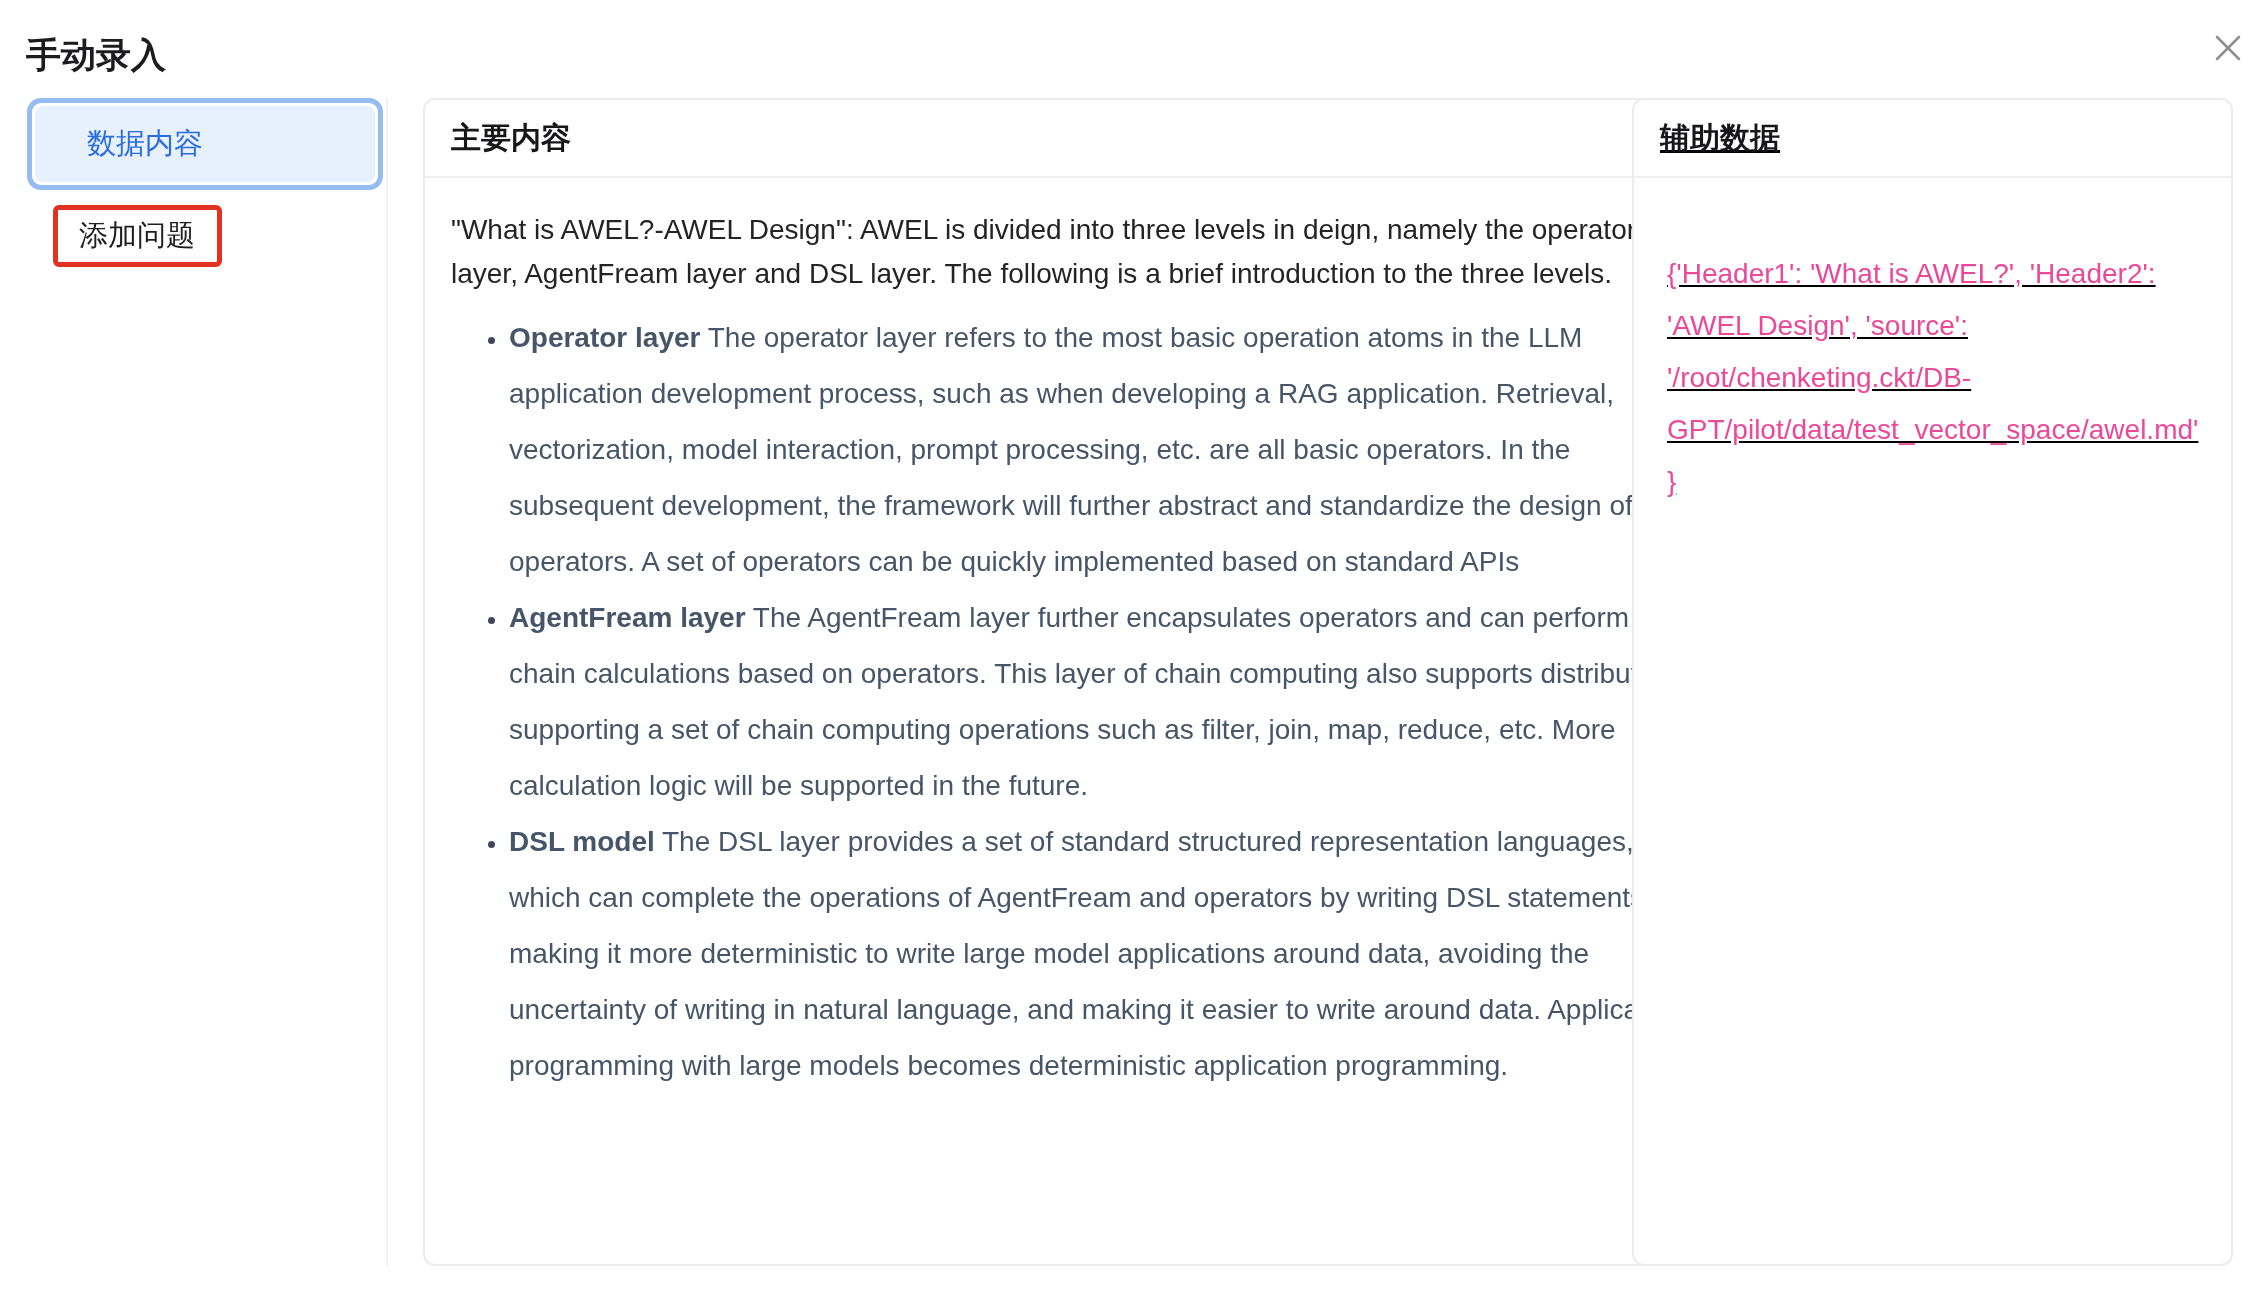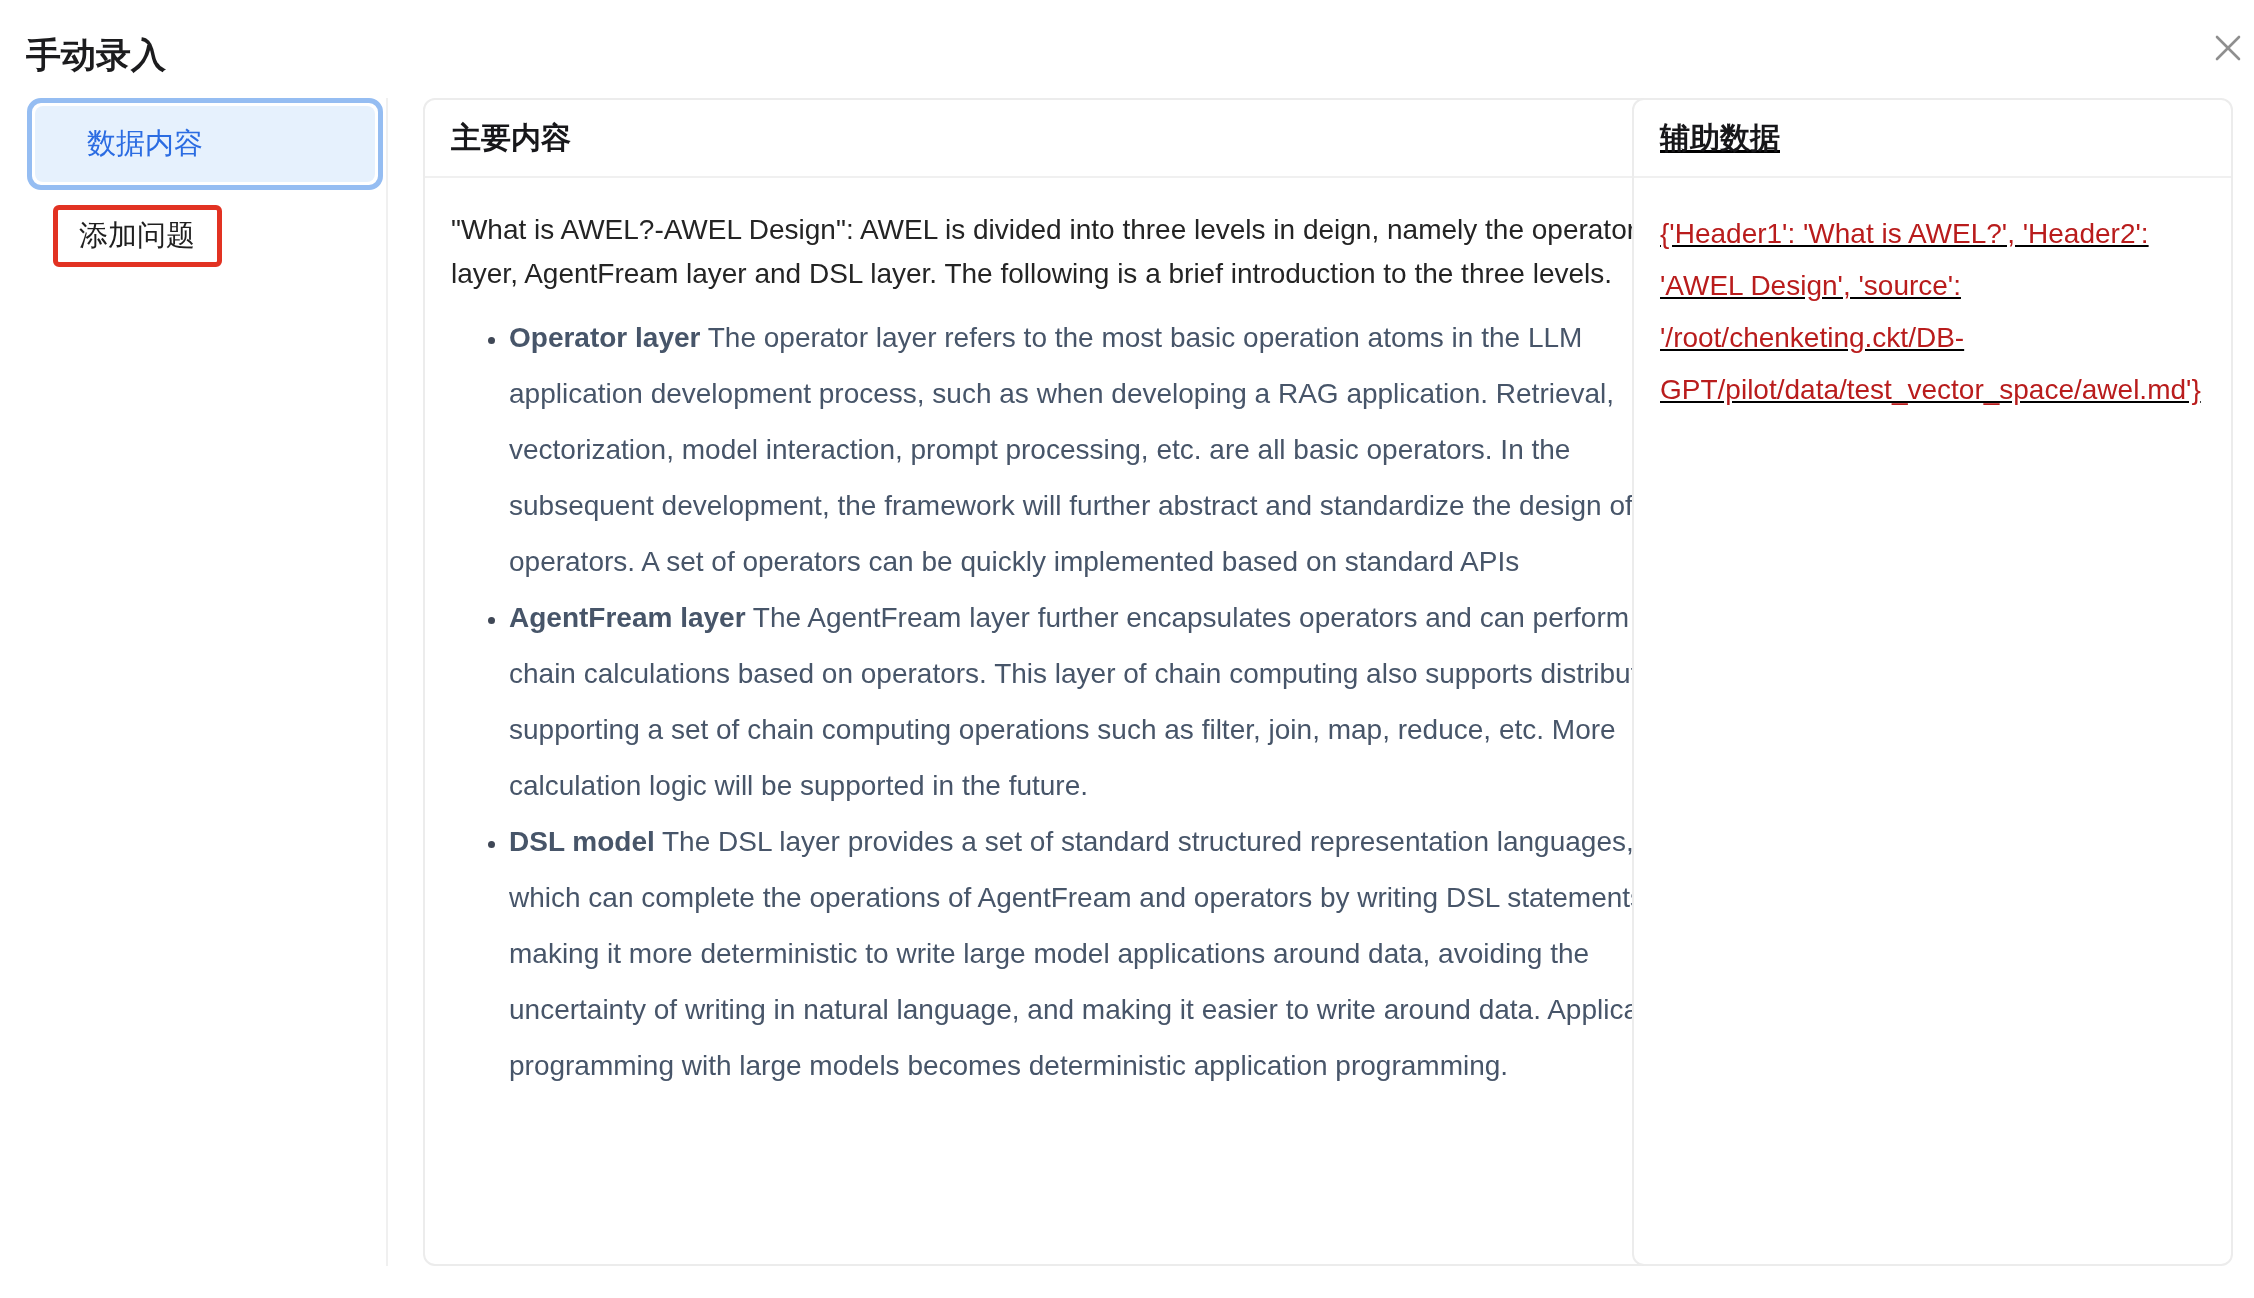--- a/index.html
+++ b/index.html
@@ -137,26 +137,27 @@
   }
   .levels-list li::marker {
     color: #3f4756;
     font-size: 24px;
   }
   .levels-list strong {
     font-weight: 700;
   }
 
   .card-body-aside {
-    padding: 30px 26px 0 26px;
+    padding: 30px 26px 0 33px;
     font-size: 28px;
-    color: #b91c1c;
+    color: #ec4899;
     line-height: 52px;
     overflow-wrap: break-word;
     word-break: break-word;
+    margin-top: 40px;
   }
 </style>
 </head>
 <body>
 
 <div class="modal-title">手动录入</div>
 
 <div class="close-btn">
   <svg width="26" height="26" viewBox="0 0 26 26">
     <line x1="2" y1="2" x2="24" y2="24" stroke="#8f8f8f" stroke-width="2.6" stroke-linecap="round"></line>

